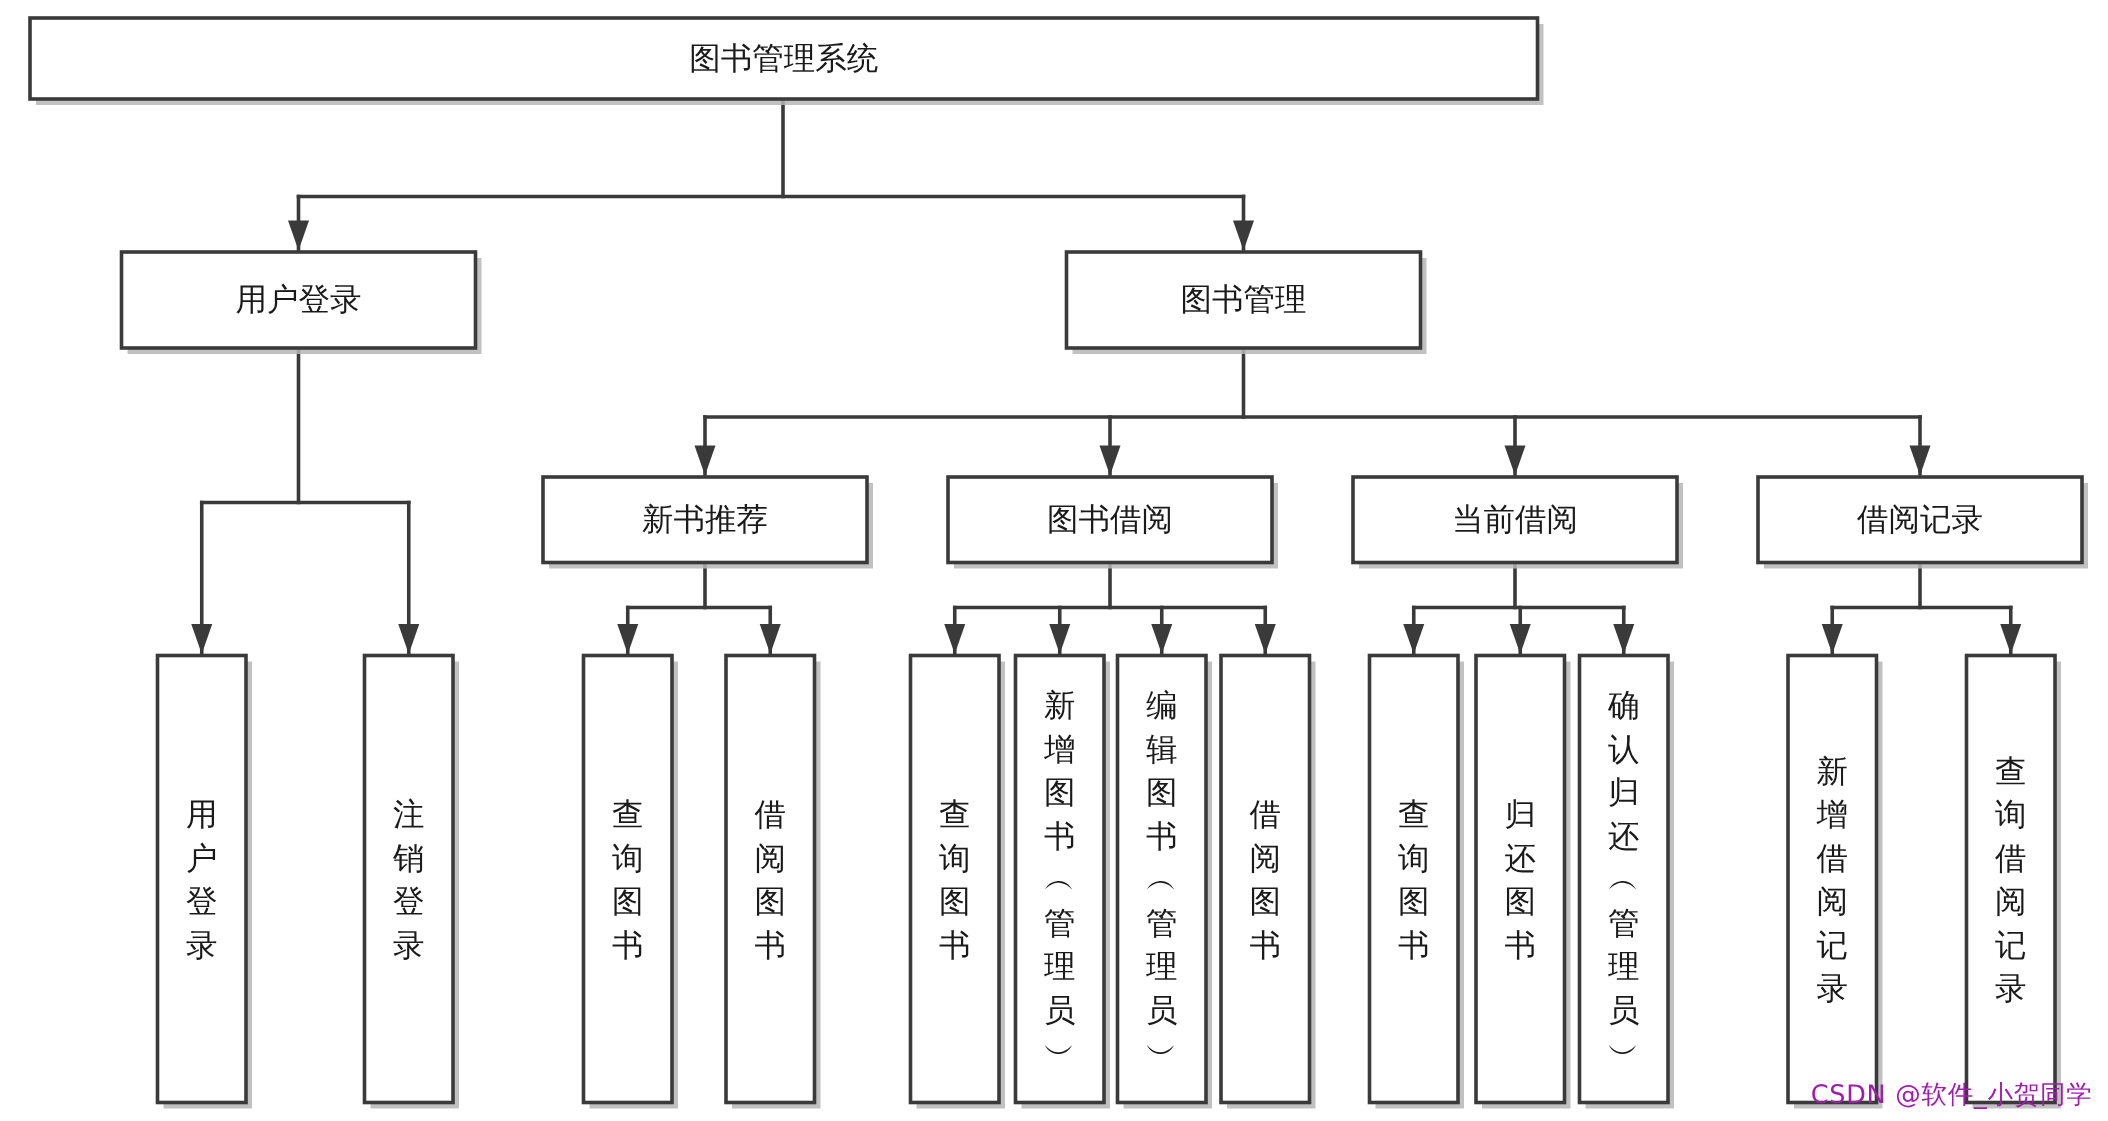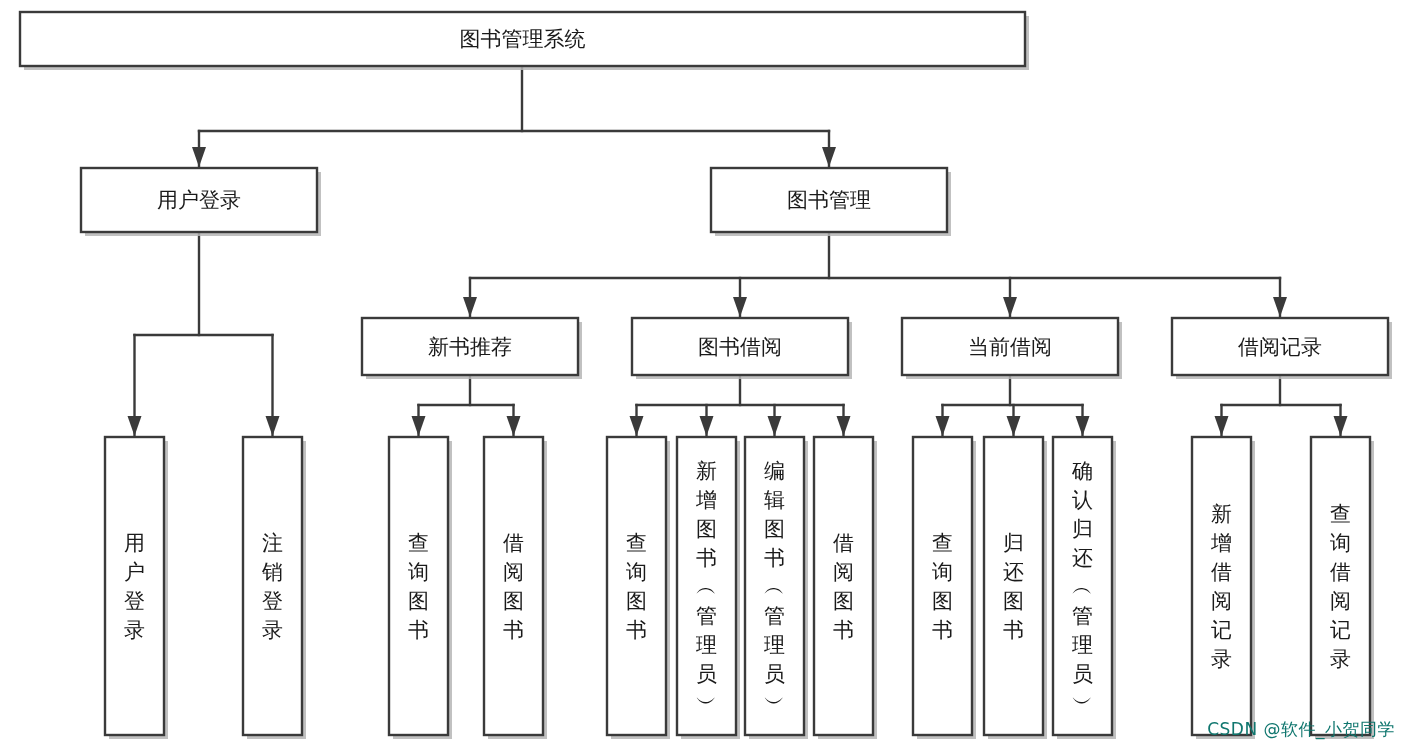--- a/index.html
+++ b/index.html
@@ -59,21 +59,21 @@
     font-size: 21px;
     fill: #1a1a1a;
     text-anchor: middle;
   }
   .watermark {
     position: absolute;
     right: 10px;
     bottom: 6px;
     font-family: "DejaVu Sans", "Liberation Sans", sans-serif;
     font-size: 17px;
-    color: #0f766e;
+    color: #a21caf;
     letter-spacing: 0.5px;
     white-space: nowrap;
     pointer-events: none;
   }
 </style>
 </head>
 <body>
 
 <div id="chart-root">
 

